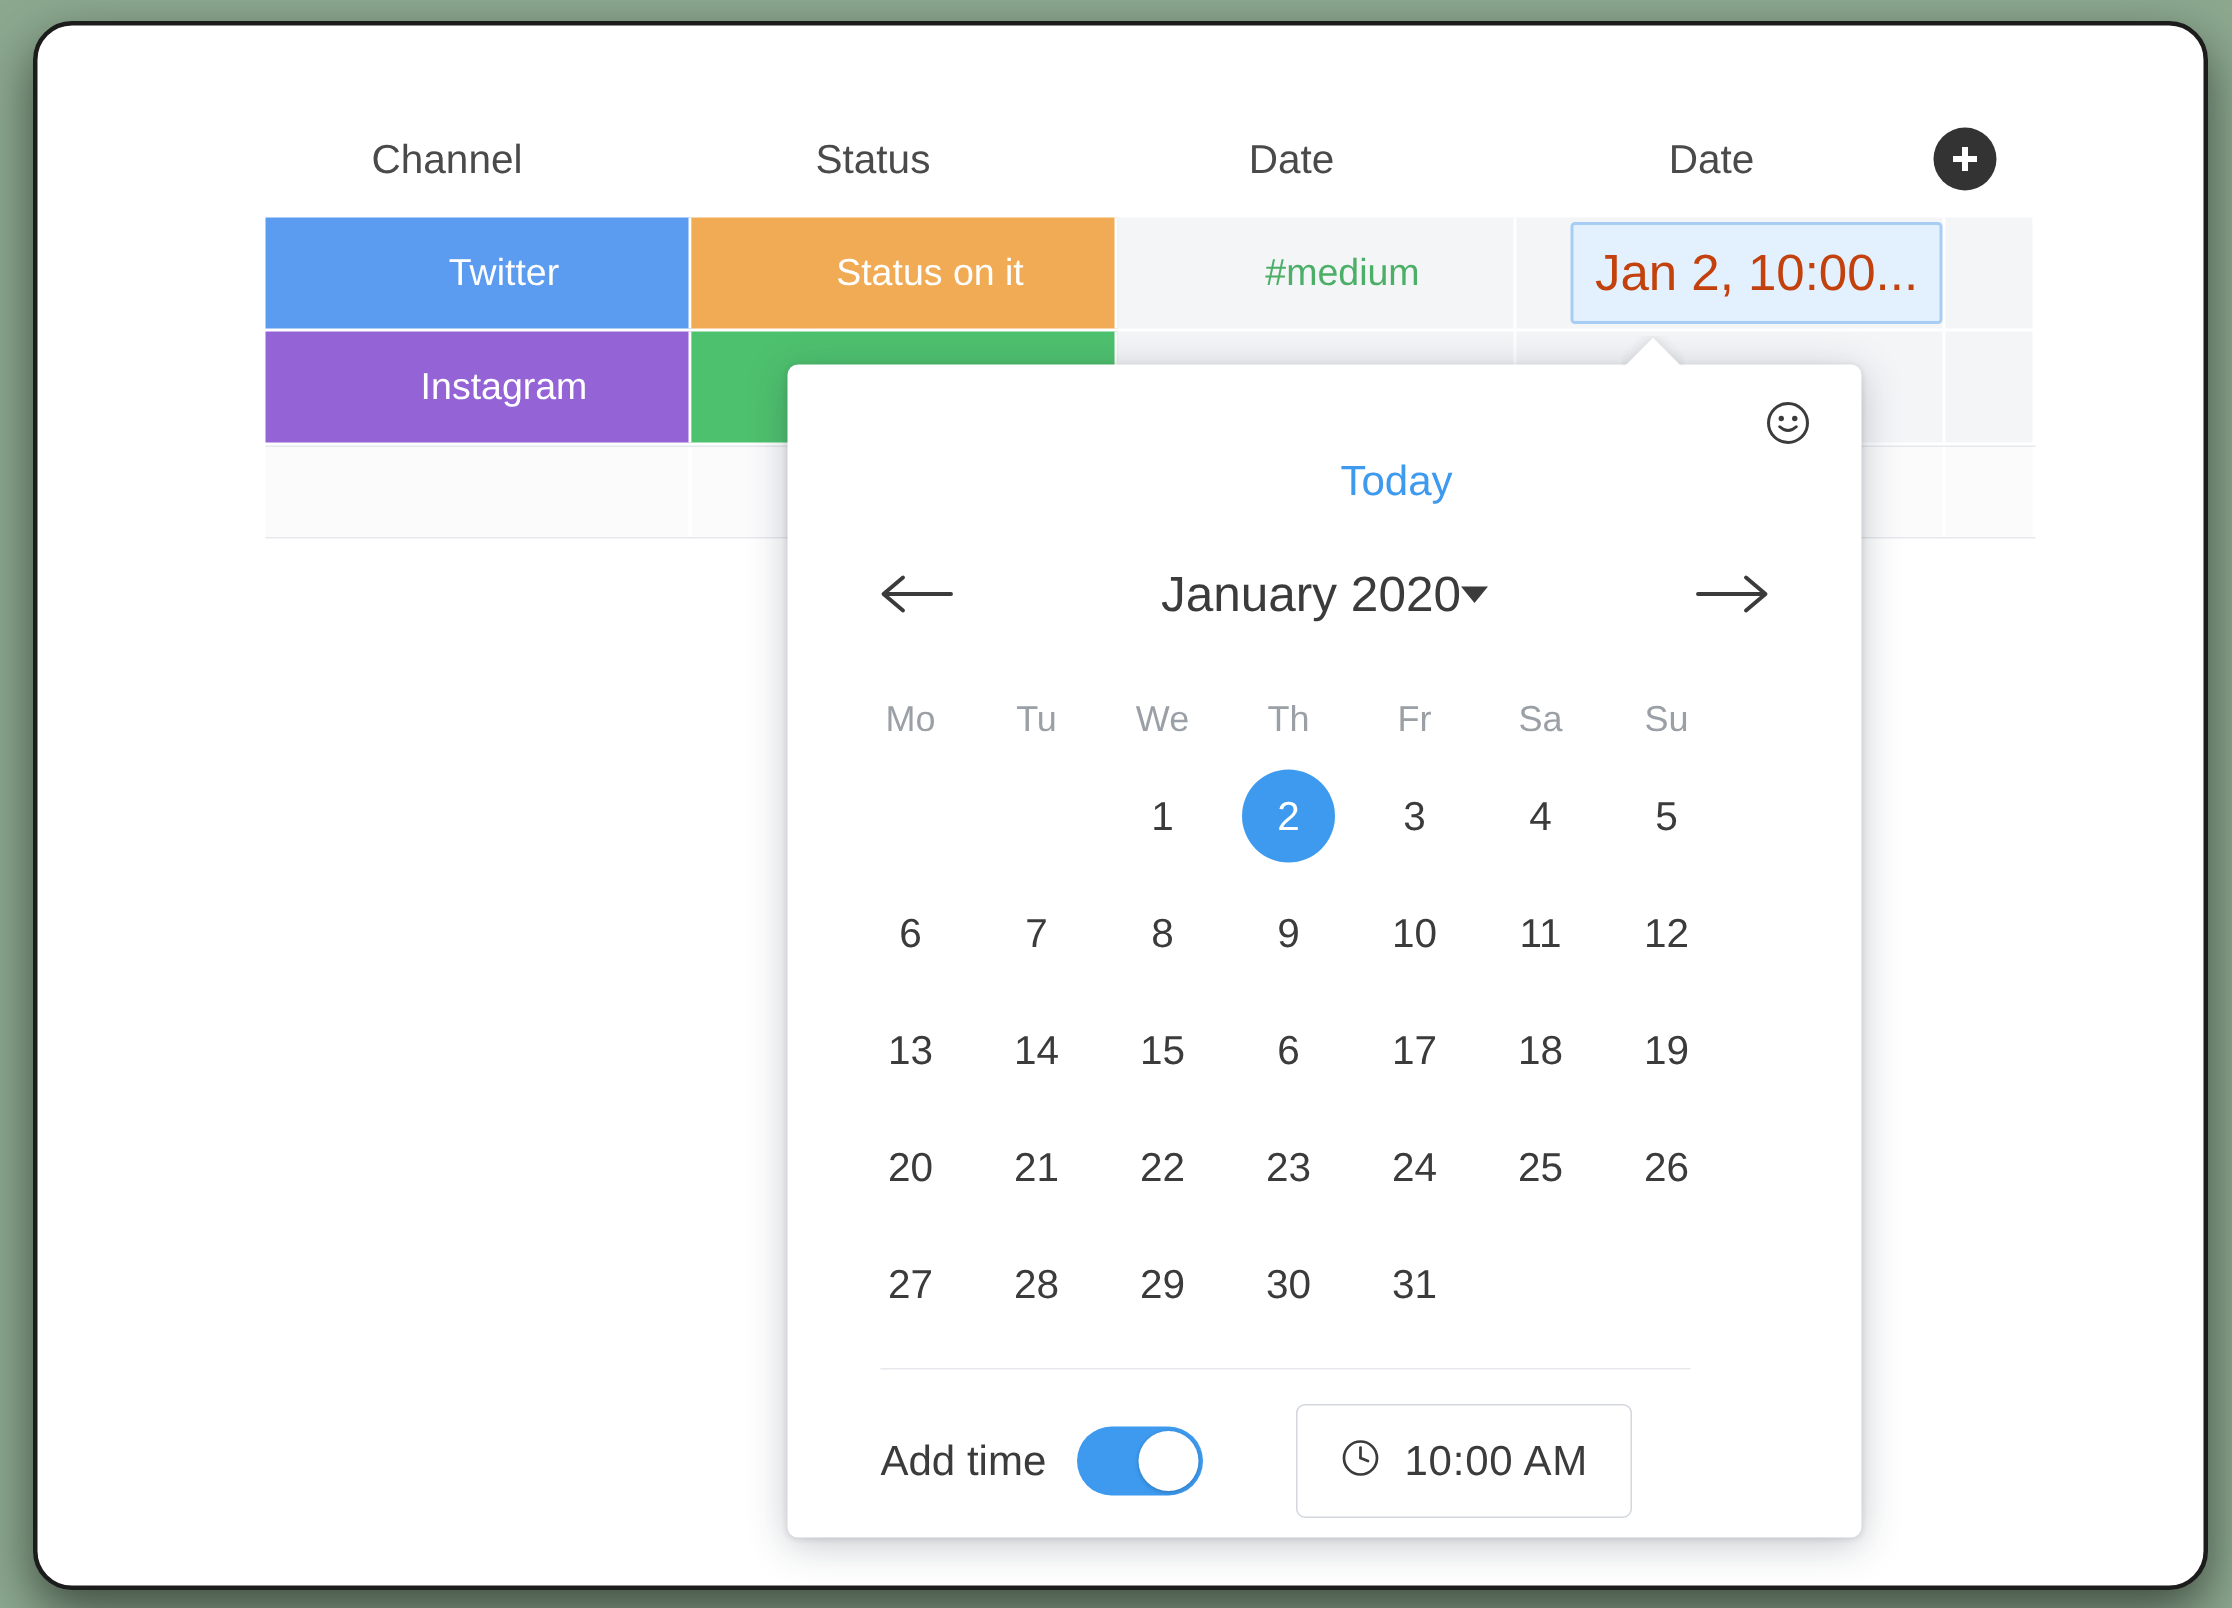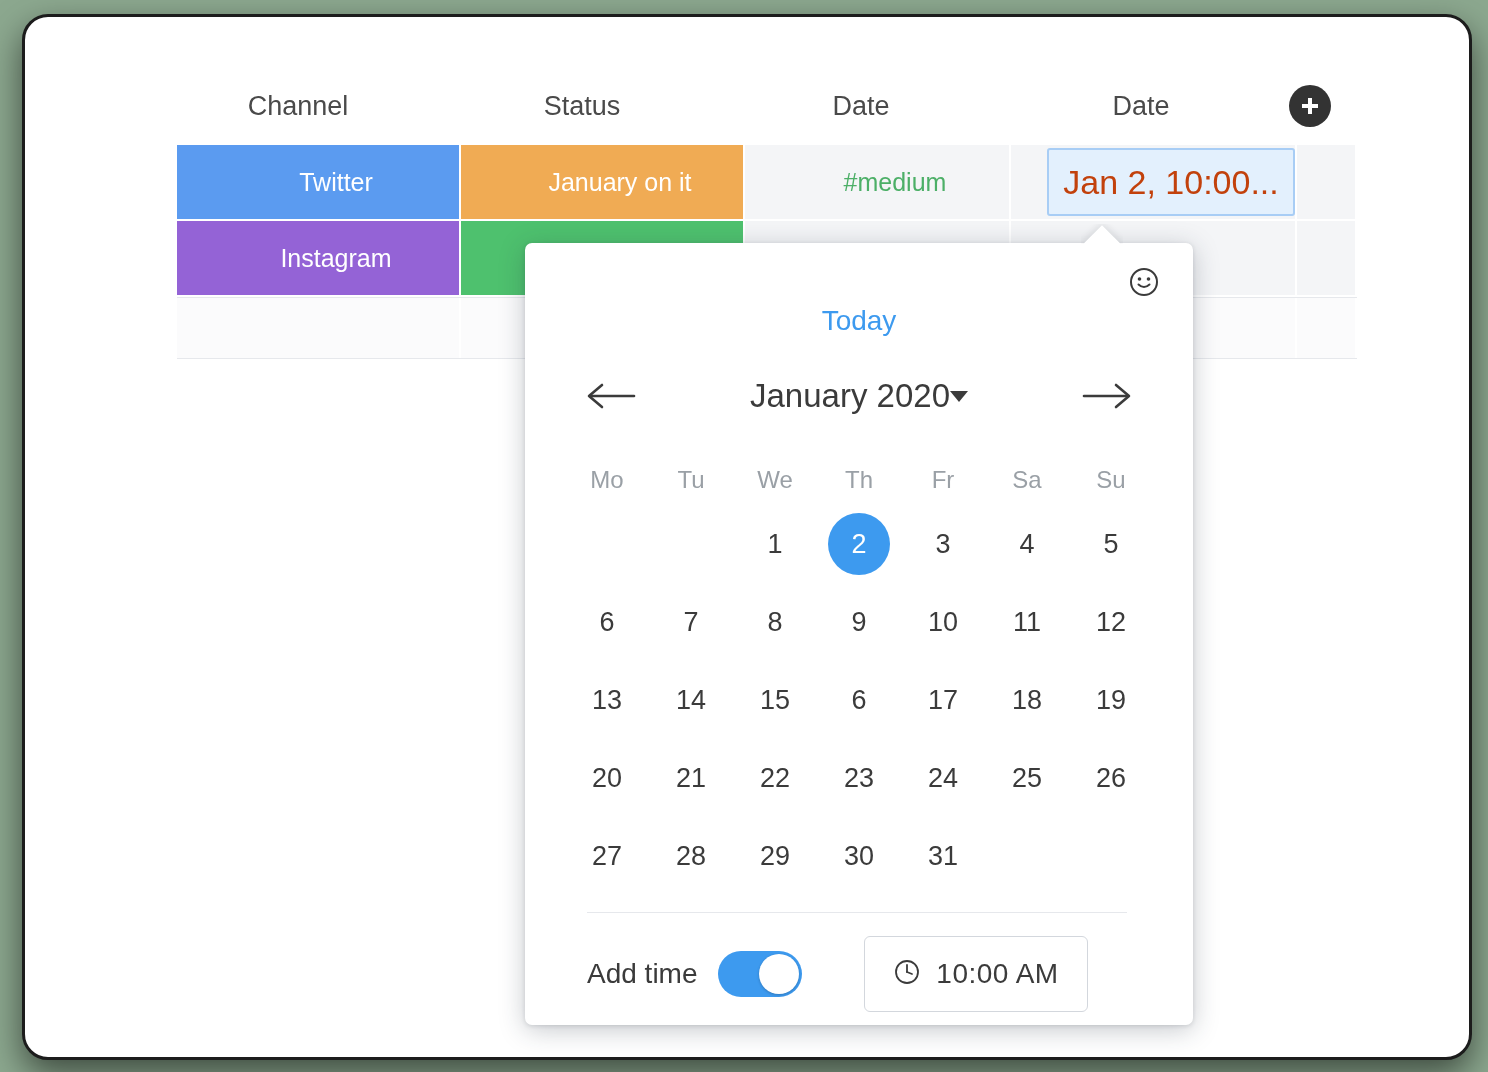--- a/index.html
+++ b/index.html
@@ -132,20 +132,21 @@
   
   .popup {
     position: absolute;
     left: 500px;
     top: 226px;
     width: 668px;
     height: 782px;
     background: #ffffff;
     border-radius: 7px;
     box-shadow: 0 5px 26px rgba(35,45,60,0.26), 0 1px 4px rgba(35,45,60,0.14);
+    padding-left: 48px;
   }
   .popup-notch {
     position: absolute;
     left: 556px;
     top: -19px;
     width: 42px;
     height: 20px;
     overflow: hidden;
   }
   .popup-notch i {
@@ -326,21 +327,21 @@
             <rect x="4" y="10" width="16" height="4" fill="#ffffff"></rect>
           </svg>
         </span>
       </div>
     </div>
 
     <div class="grid">
 
       <div class="row">
         <div class="cell c-channel" style="background:#5b9bf0">Twitter</div>
-        <div class="cell c-status" style="background:#f0ab54">January on it</div>
+        <div class="cell c-status" style="background:#f0ab54">Status on it</div>
         <div class="cell c-epic">
           <span class="epic-text">#medium</span>
         </div>
         <div class="cell c-date">
           <span class="date-chip">Jan 2, 10:00...</span>
         </div>
         <div class="cell c-tail"></div>
       </div>
 
       <div class="row">

